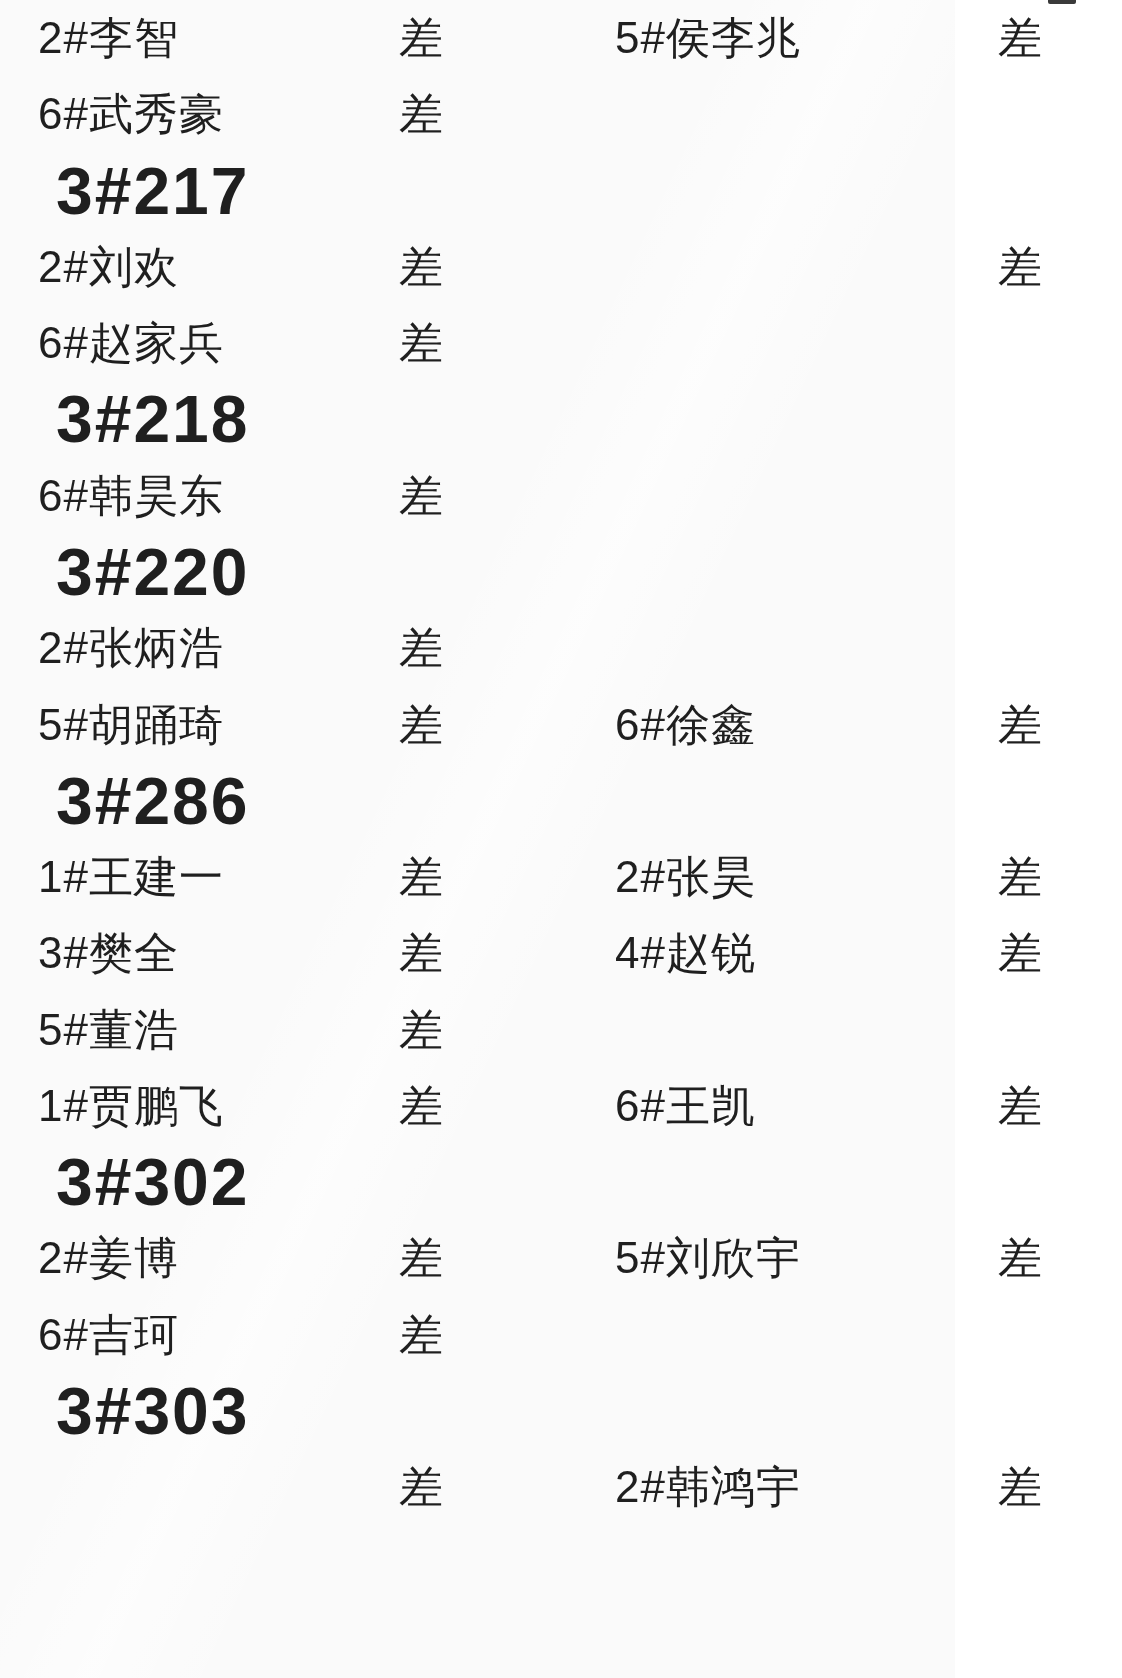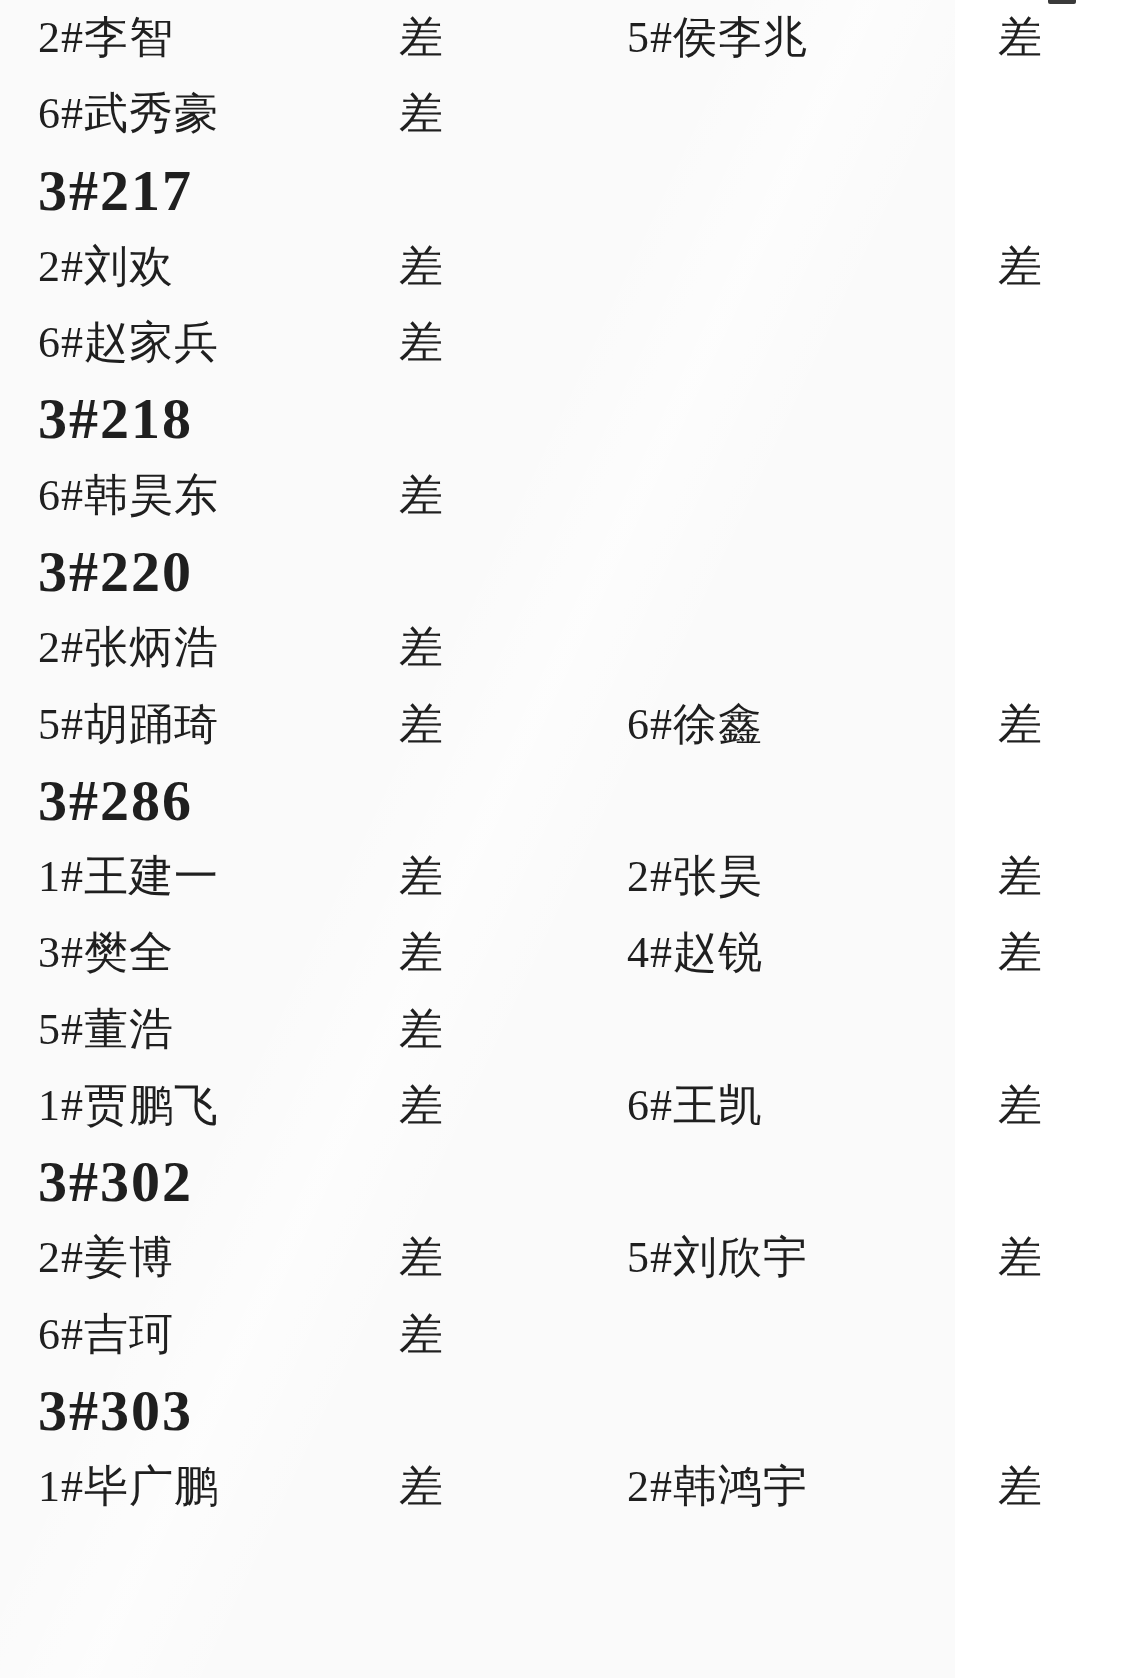--- a/index.html
+++ b/index.html
@@ -11,48 +11,48 @@
     height: 1678px;
     overflow: hidden;
   }
   .doc {
     position: relative;
     width: 955px;
     height: 1678px;
     background:
       linear-gradient(115deg, rgba(255,255,255,0) 42%, rgba(255,255,255,0.55) 50%, rgba(255,255,255,0) 58%),
       #fafafa;
-    font-family: Liberation Serif, serif;
+    font-family: Liberation Sans, sans-serif;
     color: #1f1f1f;
   }
   .rows {
     position: absolute;
     left: 0; top: 0; right: 0; bottom: 0;
     display: grid;
     grid-auto-rows: 76.27px;
   }
   .row { position: relative; }
   .cell {
     position: absolute;
     top: 50%;
     transform: translateY(-50%);
     white-space: nowrap;
     font-size: 44px;
     letter-spacing: 1px;
     line-height: 1;
   }
   .row.header .cell {
-    left: 38px;
-    font-size: 58px;
+    left: 56px;
+    font-size: 66px;
     font-weight: 700;
     letter-spacing: 2px;
   }
   .name-left  { left: 38px;  }
   .rate-left  { left: 399px; }
-  .name-right { left: 615px; margin-left: 12px; }
+  .name-right { left: 615px; }
   .rate-right { left: 998px; }
   .edge-fragment {
     position: absolute;
     left: 1048px;
     top: 0;
     width: 28px;
     height: 4px;
     background: #3a3a3a;
     border-radius: 0 0 2px 2px;
   }
@@ -146,19 +146,18 @@
   </div>
       <div class="row entry">
     <span class="cell name-left">6#吉珂</span>
     <span class="cell rate-left">差</span>
 
   </div>
       <div class="row header">
     <span class="cell">3#303</span>
   </div>
       <div class="row entry">
-    <span class="cell name-left">1#毕广鹏</span>
     <span class="cell rate-left">差</span>
     <span class="cell name-right">2#韩鸿宇</span>
     <span class="cell rate-right">差</span>
   </div>
     </div>
 </div>
 
 </body></html>

